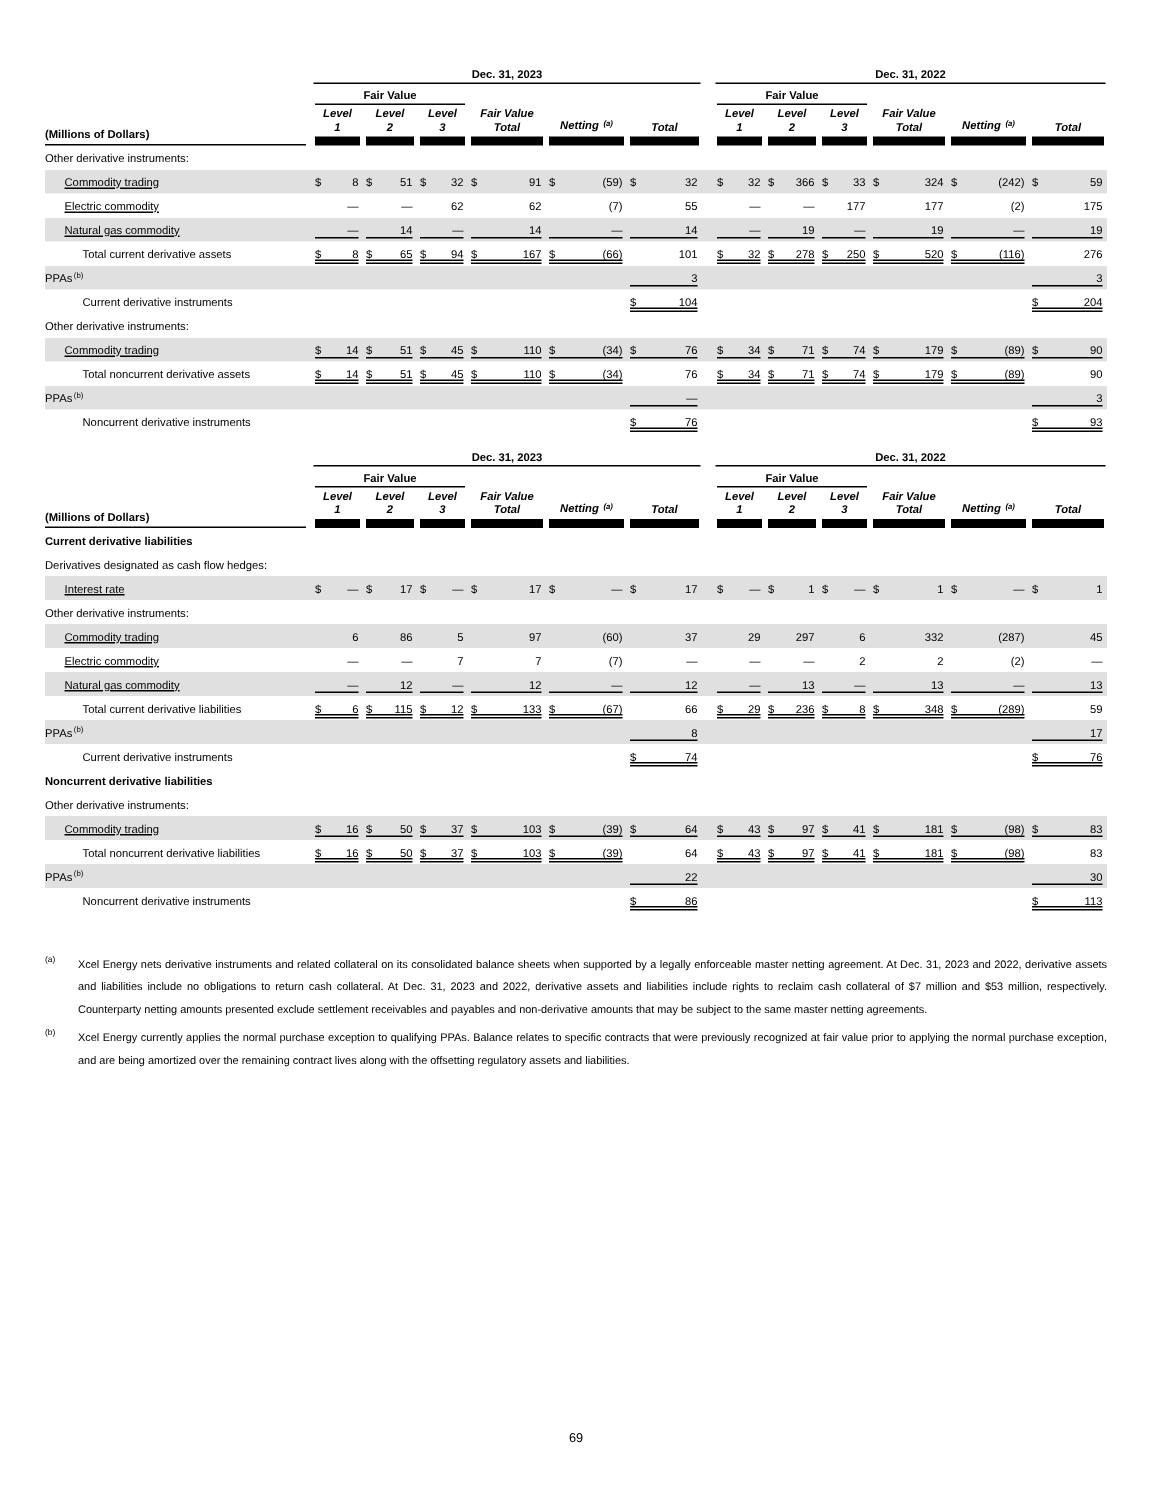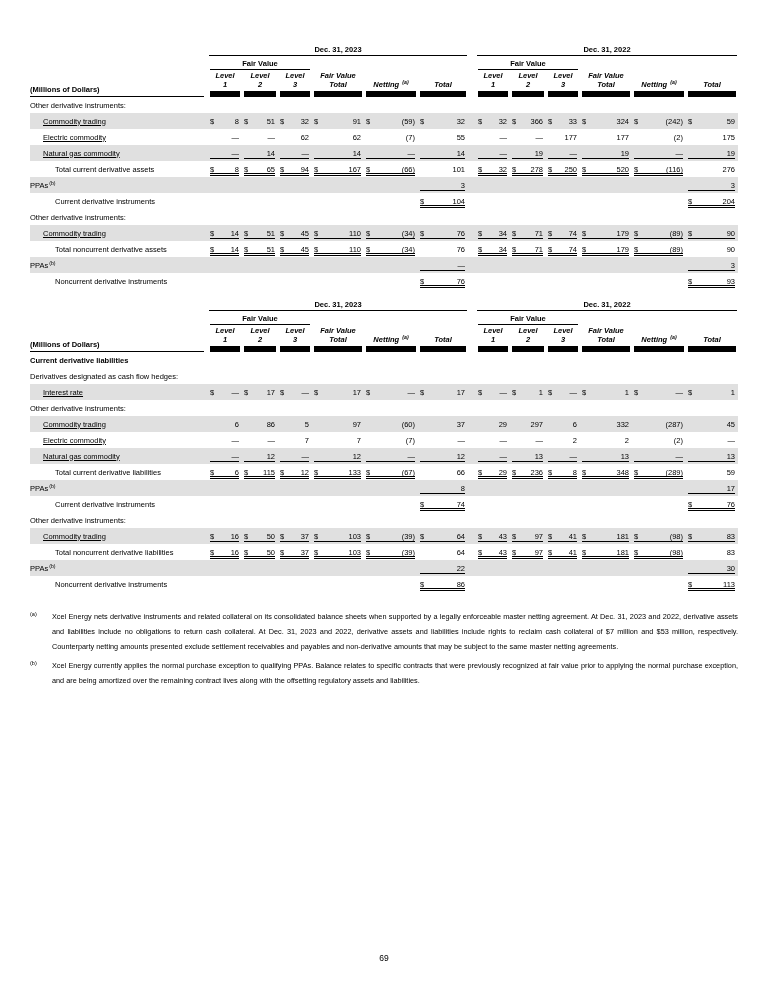--- a/index.html
+++ b/index.html
@@ -20,21 +20,21 @@
   td.lbl{text-align:left;white-space:nowrap;overflow:visible;}
   td.lbl.ind1{padding-left:13px;text-decoration:underline;}
   td.lbl.ind2{padding-left:25px;}
   td.lbl.bold{font-weight:bold;}
   .cw{display:flex;justify-content:space-between;align-items:baseline;margin:0 3px 0 2px;}
   .cw .d{text-align:left;}
   .cw .v{text-align:right;flex:1;}
   td.u::after{content:"";position:absolute;left:2px;right:3px;bottom:2px;border-bottom:1px solid #000;}
   td.uu::after{content:"";position:absolute;left:2px;right:3px;bottom:1px;height:3px;border-top:1px solid #000;border-bottom:1px solid #000;box-sizing:border-box;}
   sup.mark{font-size:5.2px;position:relative;top:-2.5px;vertical-align:baseline;margin-left:1px;}
-  .footnotes{margin-top:17px;}
+  .footnotes{margin-top:27px;}
   .fn{display:flex;margin-bottom:4px;}
   .fn-marker{width:22px;flex:0 0 22px;font-size:5.6px;padding-top:2px;box-sizing:border-box;}
   .fn-text{flex:1;font-size:7.3px;line-height:15px;text-align:justify;}
   .pageno{position:absolute;top:953px;left:0;width:768px;text-align:center;font-size:8.5px;}
 </style>
 </head>
 <body>
 
 <div class="page">
   <div id="mount-table-0">
@@ -1276,20 +1276,36 @@
             <td class="num"></td>
             <td class="num"></td>
             <td class="num uu">
               <div class="cw">
                 <span class="d">$</span>
                 <span class="v">76</span>
               </div>
             </td>
           </tr>
           <tr>
+            <td class="lbl ind0 bold">Noncurrent derivative liabilities</td>
+            <td class="num"></td>
+            <td class="num"></td>
+            <td class="num"></td>
+            <td class="num"></td>
+            <td class="num"></td>
+            <td class="num"></td>
+            <td class="sp"></td>
+            <td class="num"></td>
+            <td class="num"></td>
+            <td class="num"></td>
+            <td class="num"></td>
+            <td class="num"></td>
+            <td class="num"></td>
+          </tr>
+          <tr>
             <td class="lbl ind0">Other derivative instruments:</td>
             <td class="num"></td>
             <td class="num"></td>
             <td class="num"></td>
             <td class="num"></td>
             <td class="num"></td>
             <td class="num"></td>
             <td class="sp"></td>
             <td class="num"></td>
             <td class="num"></td>

